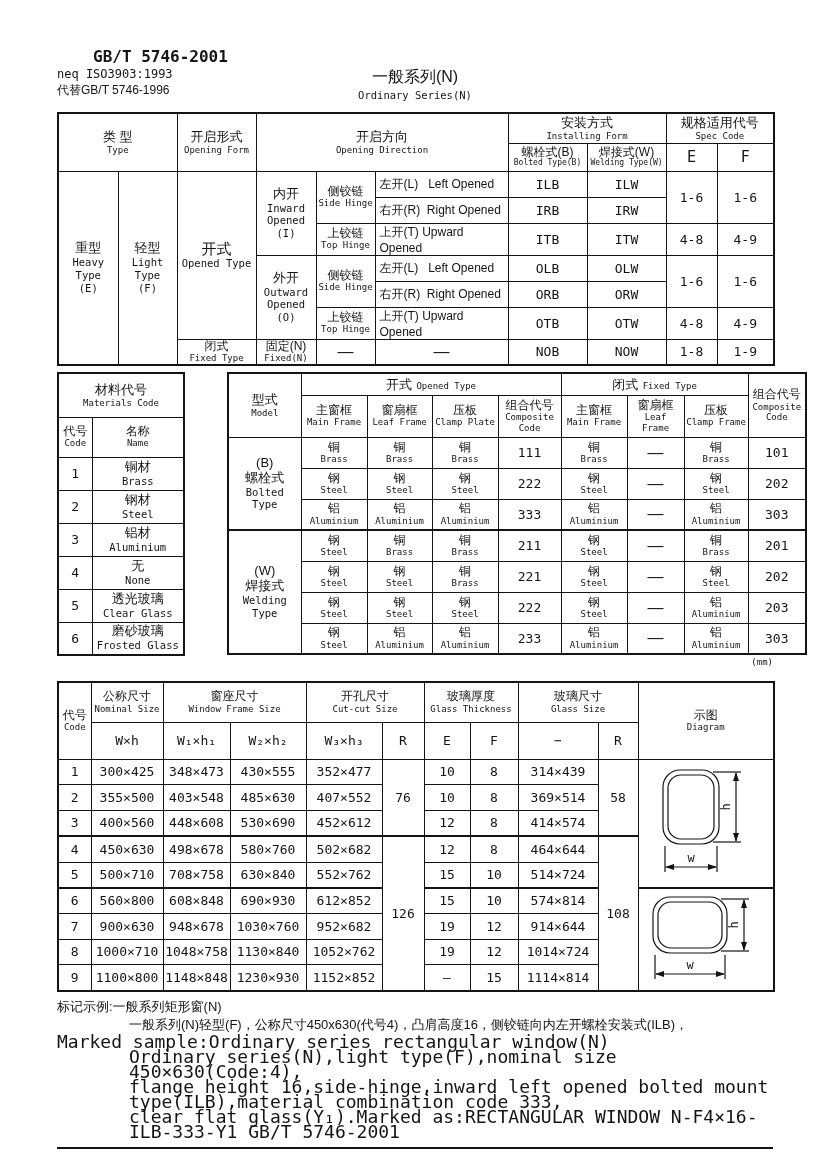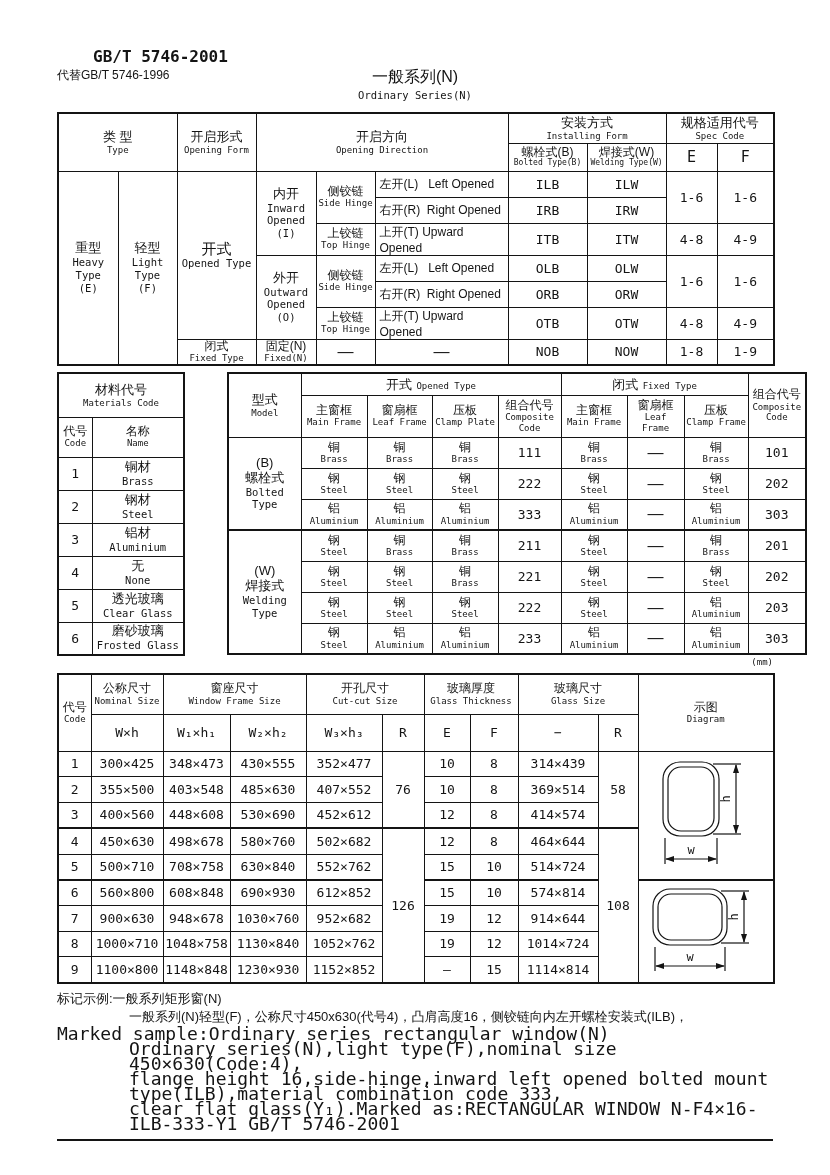--- a/index.html
+++ b/index.html
@@ -48,21 +48,21 @@
   .t1{width:716px;margin-top:9px;}
   .t1 tr.hr1{height:30px;} .t1 tr.hr2{height:28px;} .t1 tr.br{height:26px;}
   .t1 .dirmix{font-size:12px;text-align:left;padding-left:4px;}
 
   
   .t2wrap{display:flex;justify-content:space-between;margin-top:6px;align-items:flex-start;gap:42px;}
   .t2a{width:126px;}
   .t2a tr.hr1{height:44px;} .t2a tr.hr2{height:40px;} .t2a tr.br{height:33px;}
   .t2b{width:578px;}
   .t2b tr.hr1{height:22px;} .t2b tr.hr2{height:42px;} .t2b tr.br{height:31px;}
-  .mm-note{text-align:right;font-size:9px;height:16px;line-height:12px;
+  .mm-note{text-align:right;font-size:9px;height:24px;line-height:12px;
     font-family:"DejaVu Sans Mono","Liberation Mono",monospace;}
 
   
   .t3{width:716px;margin-top:1px;}
   .t3 tr.hr1{height:40px;} .t3 tr.hr2{height:37px;} .t3 tr.br{height:25.5px;}
   .t3 td{font-family:"DejaVu Sans Mono","Liberation Mono",monospace;font-size:13px;}
   .diag-cell{padding:0;}
 
   
   .notes{margin-top:6px;}
@@ -78,20 +78,21 @@
   svg .ar{fill:#141414;stroke:none;}
 </style>
 </head>
 <body>
 
 <div class="page">
 
 
   <div class="std-block">
     <div class="std-line1 mono">GB/T 5746-2001</div>
+    <div class="std-line2 mono">neq ISO3903:1993</div>
     <div class="std-line3">代替GB/T 5746-1996</div>
     <div class="series">
       <div class="series-cn">一般系列(N)</div>
       <div class="series-en mono">Ordinary Series(N)</div>
     </div>
   </div>
 
   <table class="t t1">
     <colgroup>
       <col style="width:60px">

